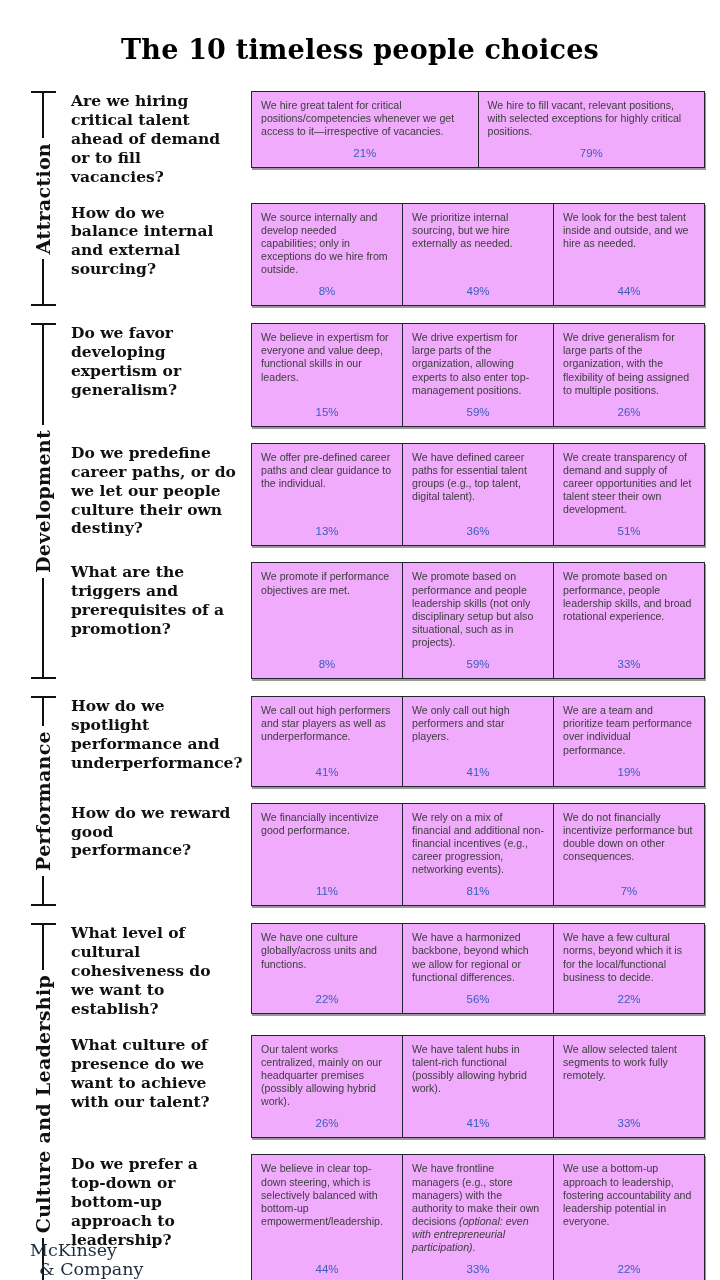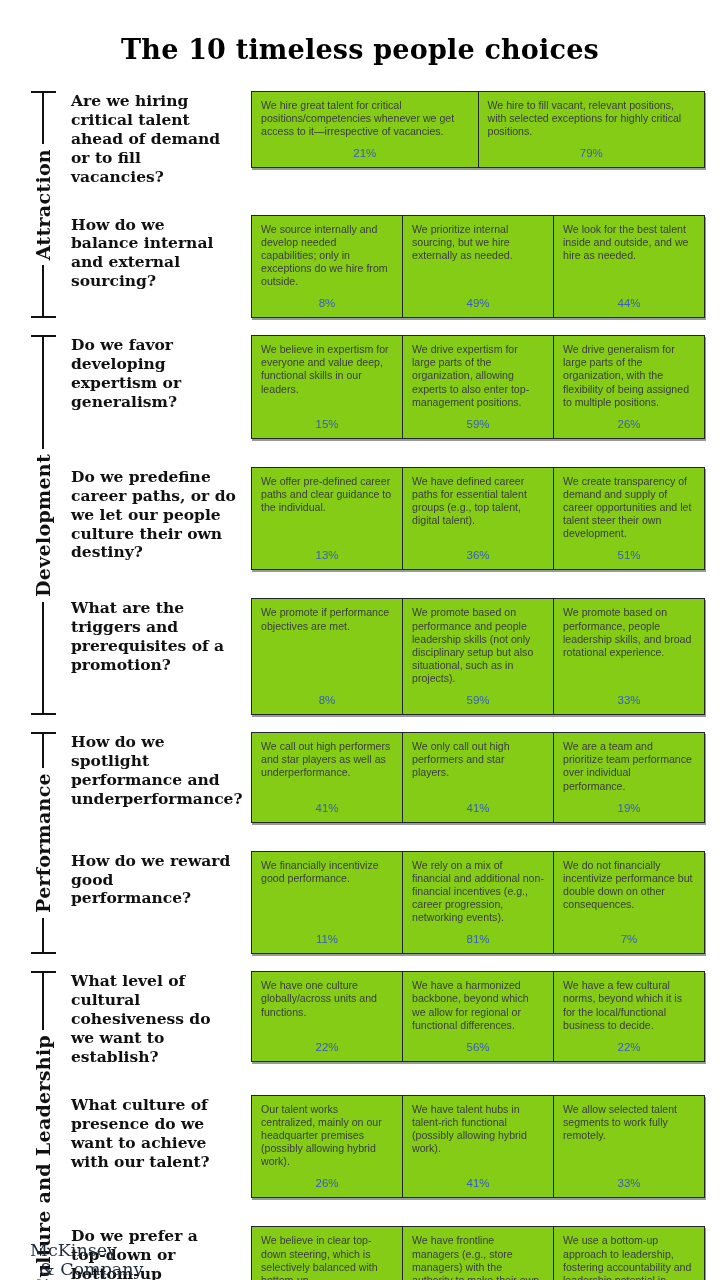--- a/index.html
+++ b/index.html
@@ -36,40 +36,40 @@
     font-weight: bold;
     font-size: 19px;
     color: #111;
     writing-mode: vertical-rl;
     transform: rotate(180deg);
     white-space: nowrap;
     margin: 5px 0;
     letter-spacing: 0.3px;
   }
 
-  .rows { flex: 1; display: flex; flex-direction: column; gap: 28px; margin-left: 10px; }
+  .rows { flex: 1; display: flex; flex-direction: column; gap: 16px; margin-left: 10px; }
 
   .qrow { display: flex; }
   .question {
     width: 180px; flex-shrink: 0;
     font-family: "DejaVu Serif", serif;
     font-weight: bold;
     font-size: 15.5px;
     line-height: 1.22;
     color: #111;
     padding-right: 14px;
     padding-top: 1px;
   }
 
   .opts {
     flex: 1;
     display: flex;
     align-items: stretch;
     border: 1.5px solid #23252e;
-    background: #84cc16;
+    background: #f0abfc;
     box-shadow: 1px 2px 0 #999;
     align-self: flex-start;
     width: 100%;
   }
   .opt {
     flex: 1 1 0;
     display: flex; flex-direction: column;
     padding: 7px 9px 8px 9px;
     border-left: 1.5px solid #23252e;
     min-height: 72px;

